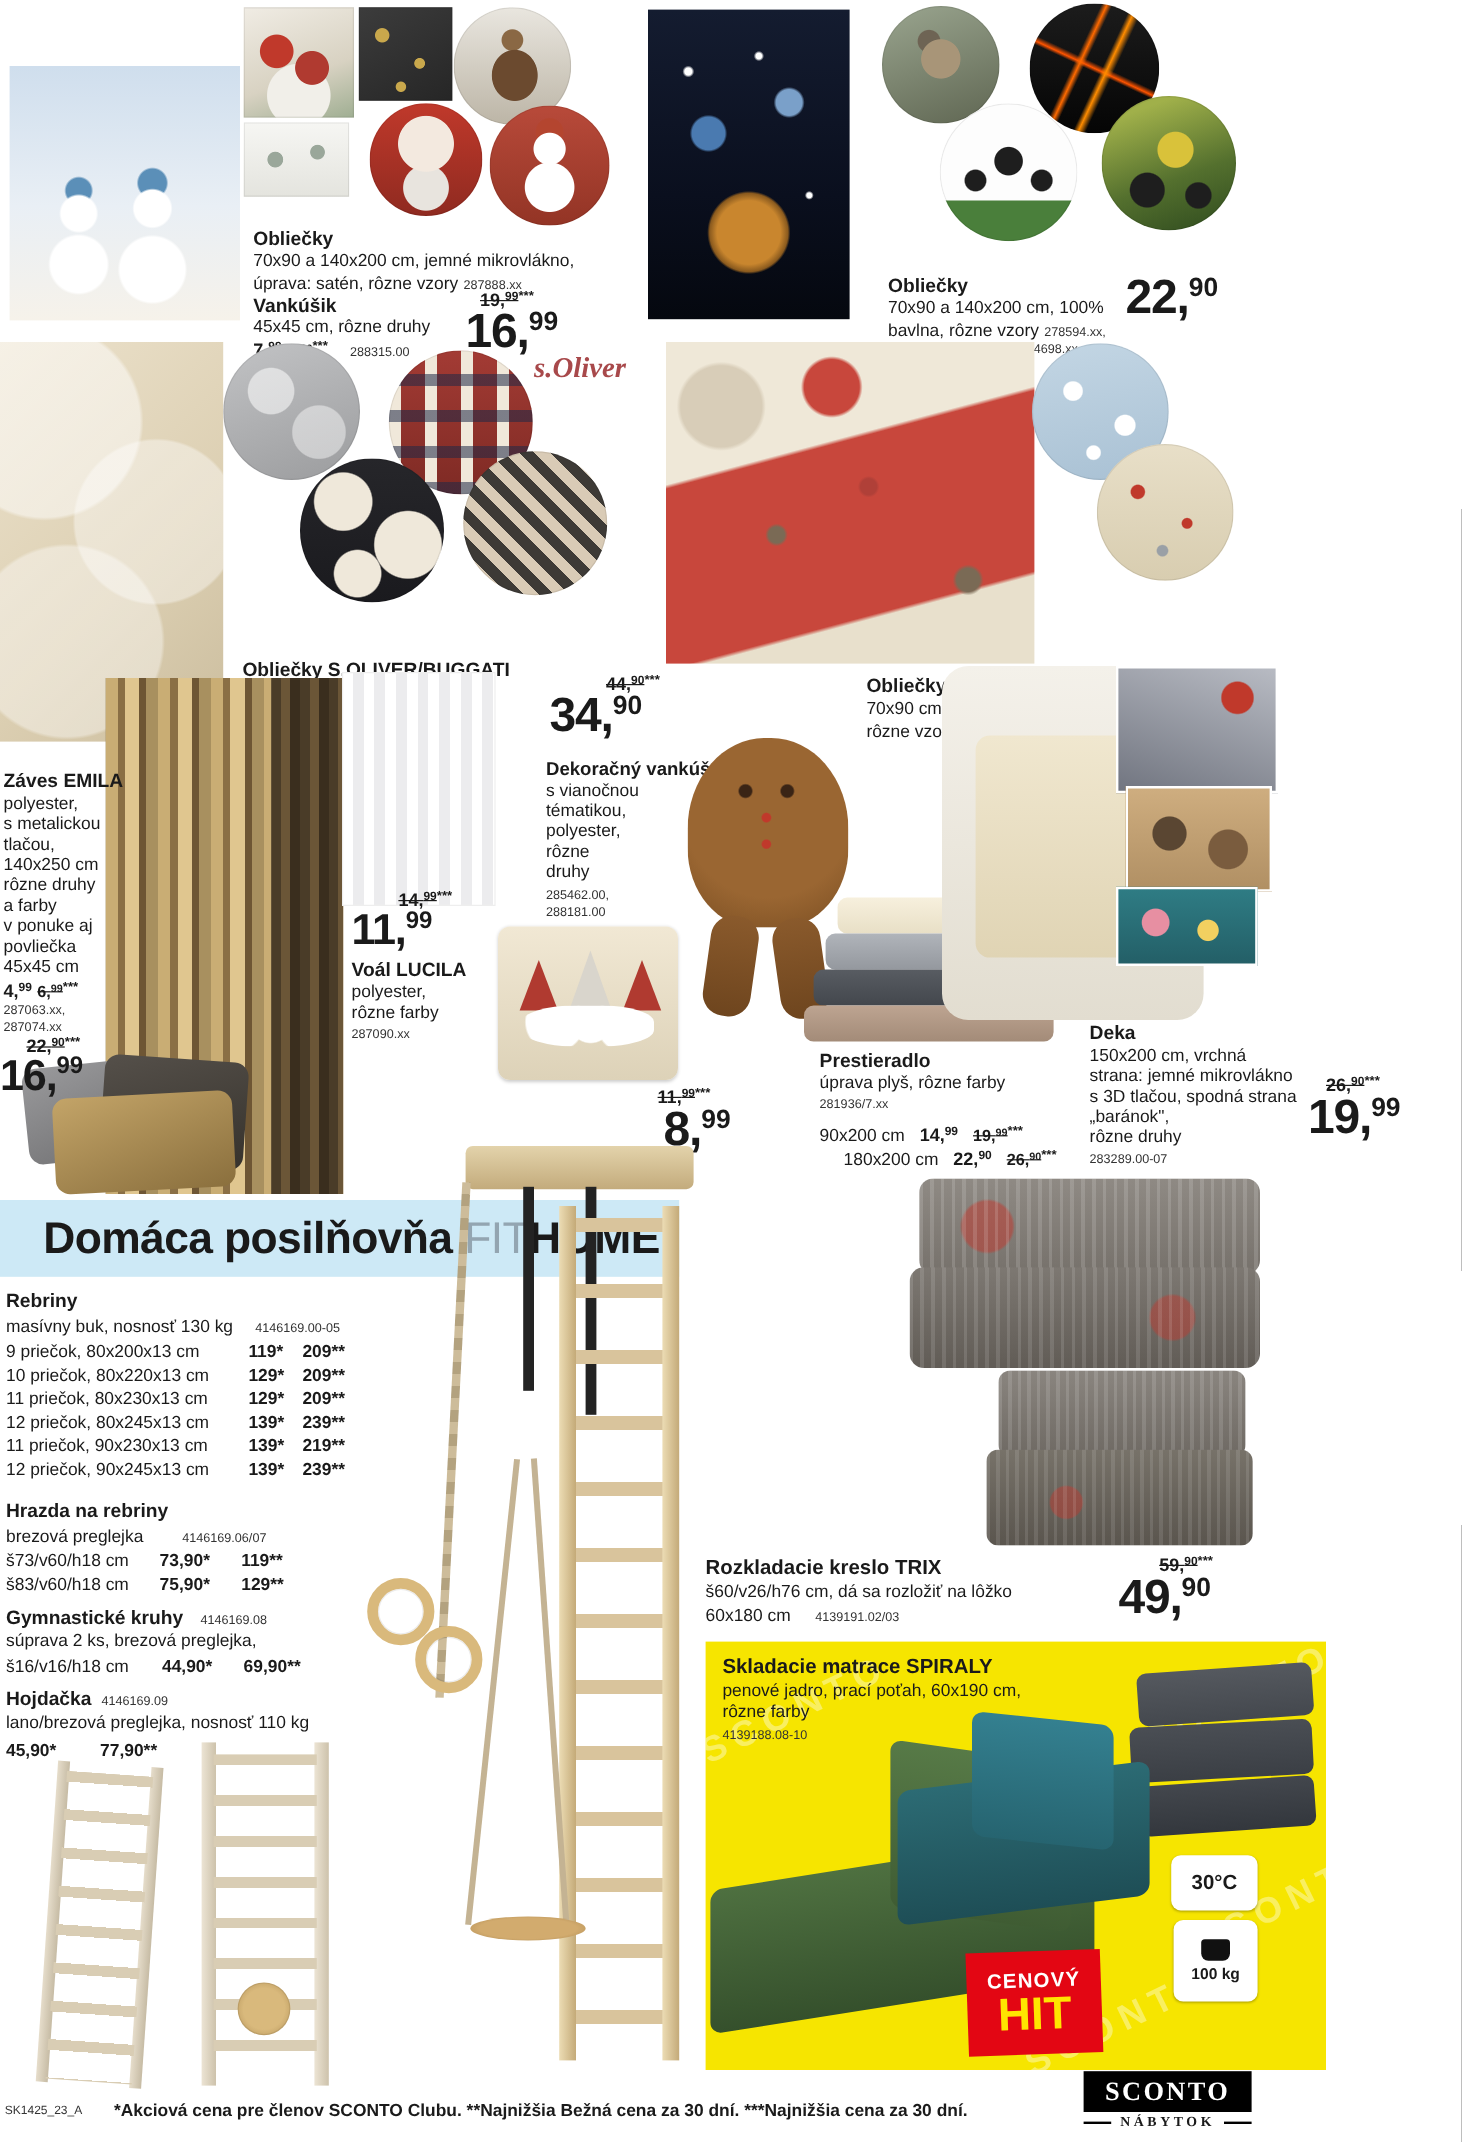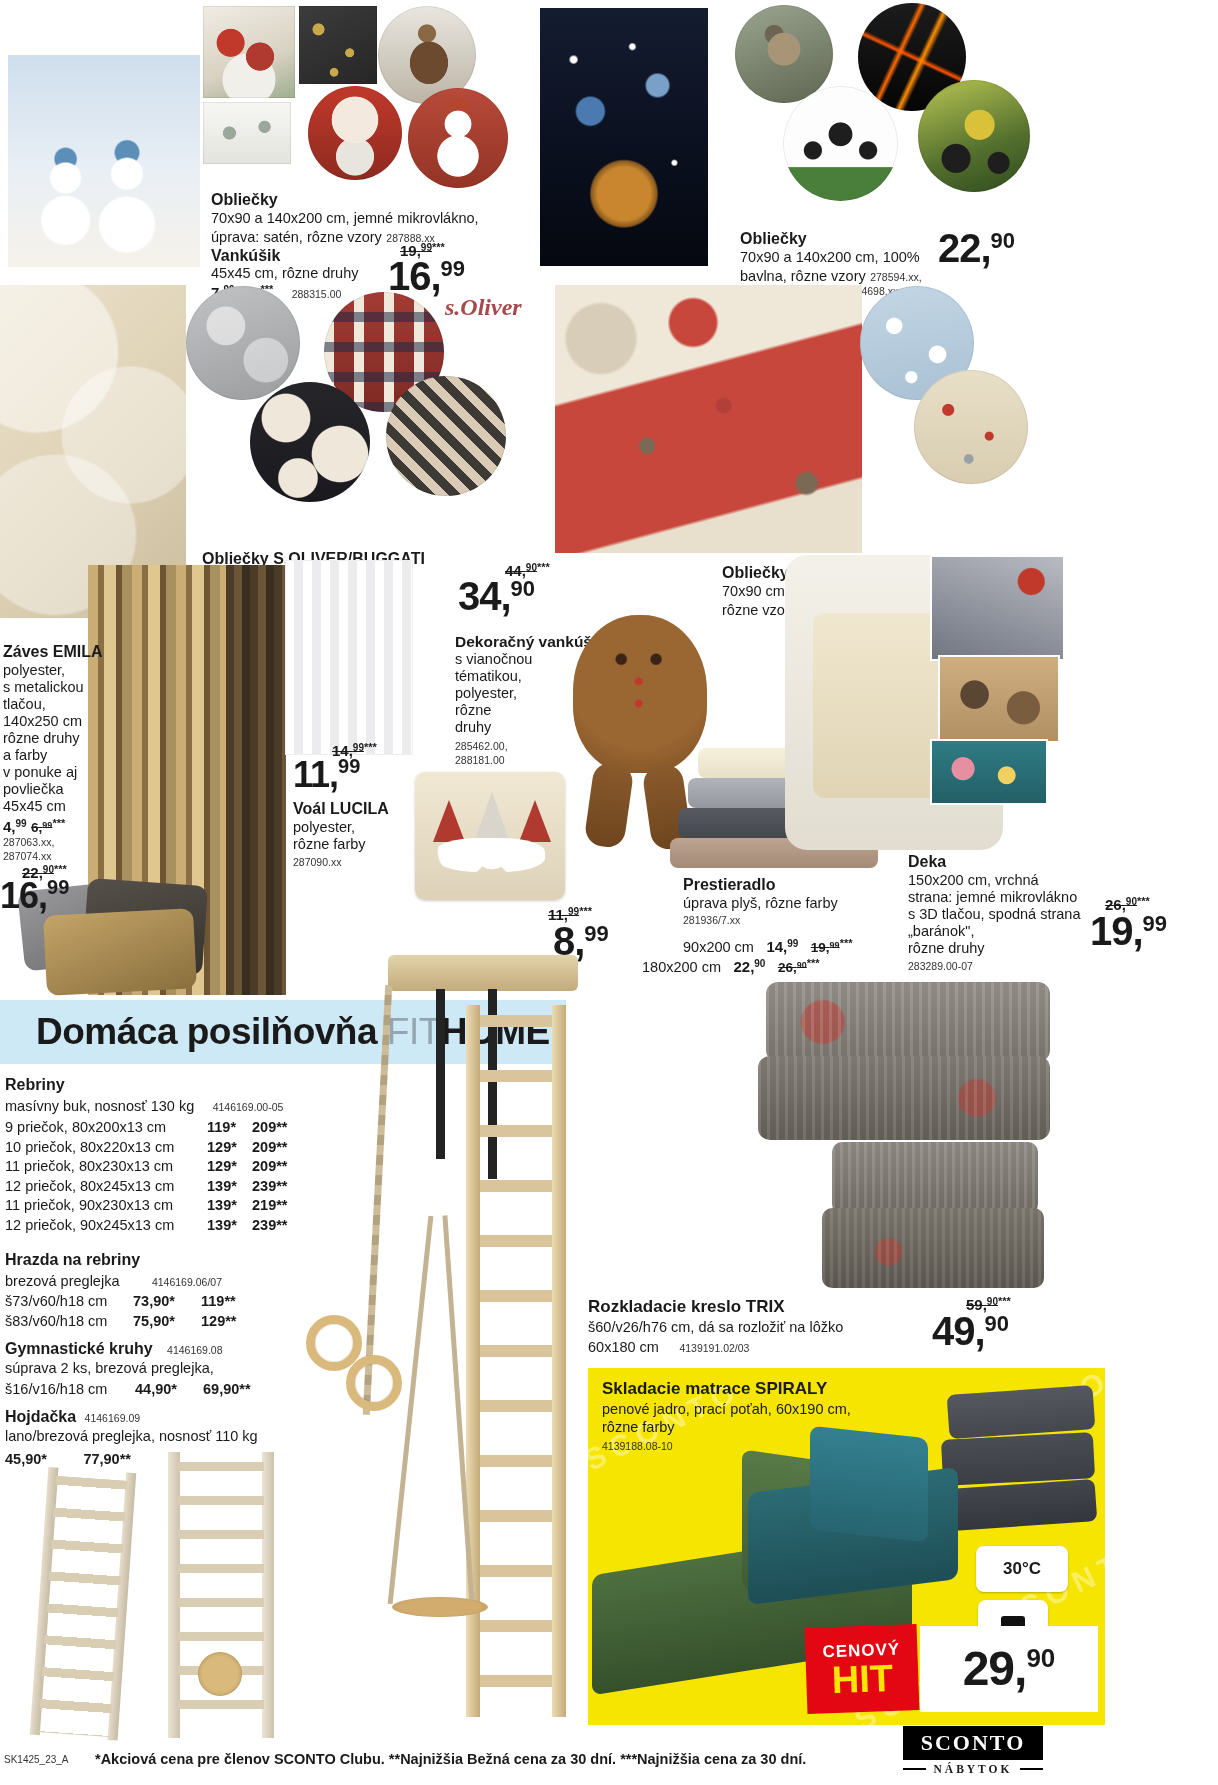--- a/index.html
+++ b/index.html
@@ -292,21 +292,21 @@
     <div class="abs" style="left:2px;top:96px;width:208px;height:30px;border-radius:8px;background:linear-gradient(#bda491,#a38b78);"></div>
   </div>
   <div class="abs t-title nw" style="left:683px;top:876px">Prestieradlo</div>
   <div class="abs t-body nw" style="left:683px;top:896px">úprava plyš, rôzne farby</div>
   <div class="abs t-sku nw" style="left:683px;top:914px">281936/7.xx</div>
   <div class="abs nw" style="left:683px;top:937px;width:230px;">
     <span class="t-body">90x200 cm</span>
     <span class="price-mini" style="margin-left:8px"><span>14,</span><sup>99</sup></span>
     <span class="mini-old" style="margin-left:8px"><span class="strike"><span>19,</span><sup>99</sup></span><span class="stars">***</span></span>
   </div>
-  <div class="abs nw" style="left:642px;top:957px;width:230px;">
+  <div class="abs nw" style="left:703px;top:957px;width:230px;">
     <span class="t-body">180x200 cm</span>
     <span class="price-mini" style="margin-left:8px"><span>22,</span><sup>90</sup></span>
     <span class="mini-old" style="margin-left:8px"><span class="strike"><span>26,</span><sup>90</sup></span><span class="stars">***</span></span>
   </div>
 
   <div class="abs" style="left:785px;top:555px;width:218px;height:295px;border-radius:22px;background:linear-gradient(180deg,#f4f1ea,#e2ddd0);">
     <div class="abs" style="left:28px;top:58px;width:150px;height:185px;border-radius:12px;background:linear-gradient(180deg,#f0e7cf,#e0d4b4);"></div>
   </div>
   <div class="abs" style="left:930px;top:555px;width:135px;height:250px;">
     <div class="abs" style="left:0;top:0;width:135px;height:106px;background:
@@ -495,34 +495,31 @@
 
     <div class="abs" style="left:4px;top:82px;width:330px;height:262px;">
       <div class="abs" style="left:0;top:100px;width:320px;height:120px;border-radius:10px;background:linear-gradient(180deg,#4e7040,#35502c);transform:skewY(-9deg);"></div>
       <div class="abs" style="left:150px;top:10px;width:150px;height:140px;border-radius:10px;background:linear-gradient(180deg,#577a47,#3f5c33);transform:skewY(8deg);"></div>
     </div>
     <div class="abs" style="left:160px;top:64px;width:215px;height:205px;">
       <div class="abs" style="left:0;top:48px;width:210px;height:112px;border-radius:10px;background:linear-gradient(180deg,#2c6b74,#1e4e56);transform:skewY(-7deg);"></div>
       <div class="abs" style="left:62px;top:0;width:118px;height:104px;border-radius:10px;background:linear-gradient(180deg,#348090,#266470);transform:skewY(6deg);"></div>
     </div>
 
-    <div class="abs badge" style="left:388px;top:178px;width:92px;height:46px;">
+    <div class="abs badge" style="left:388px;top:178px;width:72px;height:46px;">
       <span style="font-weight:bold;font-size:17px">30°C</span>
     </div>
     <div class="abs badge" style="left:390px;top:232px;width:70px;height:68px;">
       <span style="display:block;width:24px;height:18px;background:#111;border-radius:3px 3px 6px 6px;position:relative;margin-bottom:3px;"></span>
       <span style="font-weight:bold;font-size:13px">100 kg</span>
     </div>
 
     <div class="abs" style="left:218px;top:258px;width:112px;height:86px;background:#e30613;display:flex;flex-direction:column;align-items:center;justify-content:center;transform:rotate(-2deg);">
       <span style="color:#fff;font-weight:bold;font-size:17px;letter-spacing:1px;">CENOVÝ</span>
       <span style="color:#ffe500;font-weight:bold;font-size:38px;line-height:.95;">HIT</span>
-    </div>
-    <div class="abs" style="left:332px;top:258px;width:178px;height:86px;background:#ffffff;display:flex;align-items:center;justify-content:center;">
-      <span class="price-big xl nw"><span>29,</span><sup>90</sup></span>
     </div>
   </div>
 
   <div class="abs t-sku nw" style="left:4px;top:1754px;font-size:10px;">SK1425_23_A</div>
   <div class="abs nw" style="left:95px;top:1751px;font-weight:bold;font-size:14.5px;">*Akciová cena pre členov SCONTO Clubu. **Najnižšia Bežná cena za 30 dní. ***Najnižšia cena za 30 dní.</div>
 
   <div class="abs" style="left:903px;top:1726px;width:140px;height:54px;">
     <div style="width:140px;height:34px;background:#000;color:#fff;display:flex;align-items:center;justify-content:center;font-family:'Liberation Serif',serif;font-weight:bold;font-size:22px;letter-spacing:2px;">SCONTO</div>
     <div style="width:140px;height:18px;display:flex;align-items:center;justify-content:center;gap:8px;">
       <span style="flex:1;height:2px;background:#000;"></span>

